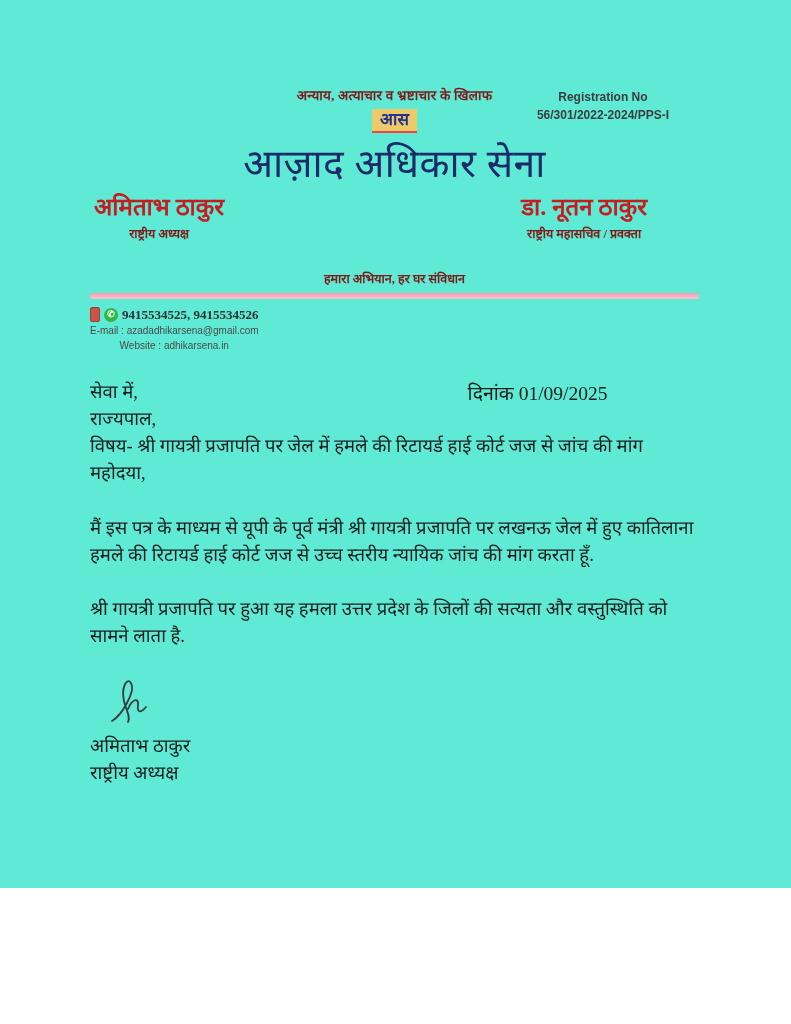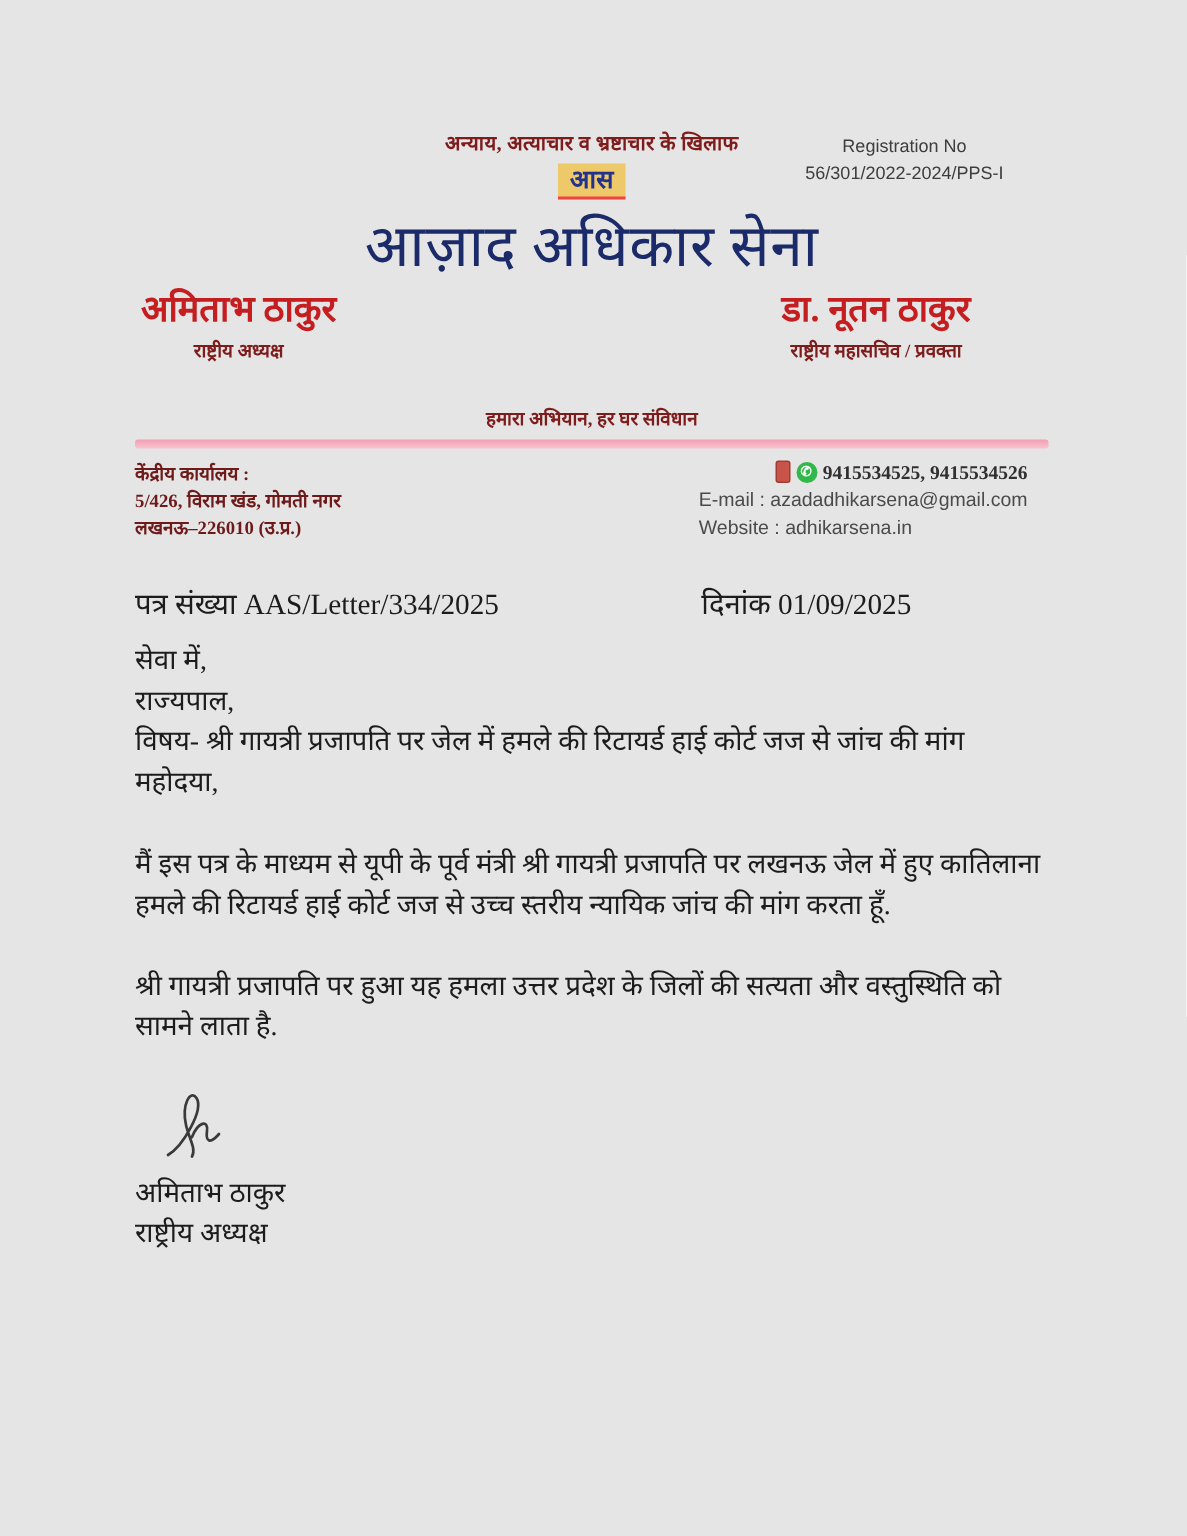--- a/index.html
+++ b/index.html
@@ -1,37 +1,37 @@
 <!DOCTYPE html>
 <html><head>
 <meta charset="utf-8">
 <style>
   html,body{margin:0;padding:0;background:#ffffff;}
   .page{
     position:relative;
-    width:791px;height:1024px;
+    width:791px;height:888px;
     margin:0 auto;
-    background:#e5e5e5;
+    background:#5eead4;
     overflow:hidden;
     font-family:"Liberation Serif", serif;
     color:#1c1c1c;
   }
   .content{position:relative;padding:86px 92px 0 90px;}
 
   
   .header{position:relative;text-align:center;}
   .tagline-top{
     font-family:"Liberation Serif", serif;
     font-size:13.5px;font-weight:bold;color:#7e1b1b;
     letter-spacing:.2px;
   }
   .reg-block{
     position:absolute;top:2px;right:30px;
     font-family:"Liberation Sans", sans-serif;
-    font-size:12px;font-weight:normal;color:#3d3d3d;
+    font-size:12px;font-weight:bold;color:#3d3d3d;
     text-align:center;line-height:1.5;
   }
   .logo-badge{
     display:inline-block;margin-top:5px;
     background:#eec96a;
     color:#22338f;
     font-size:17px;font-weight:bold;
     padding:0 8px 1px 8px;
     border-bottom:2px solid #ef4444;
     line-height:1.25;
@@ -61,22 +61,22 @@
   .contact-row{
     display:flex;justify-content:space-between;
     margin-top:8px;
   }
   .office{
     font-size:12.5px;color:#6e1a1a;line-height:1.45;font-weight:bold;
   }
   .office .office-label{font-weight:bold;}
   .contact-right{
     font-family:"Liberation Sans", sans-serif;
-    font-size:13px;color:#4a4a4a;line-height:1.5;
-    text-align:left;margin-right:14px;
+    font-size:10px;color:#4a4a4a;line-height:1.5;
+    text-align:center;margin-right:14px;
   }
   .phone-line{
     color:#303030;font-size:13px;font-weight:bold;
     display:flex;align-items:center;justify-content:flex-end;gap:4px;
     margin-right:14px;
   }
   .mobile-icon{
     display:inline-block;width:8px;height:13px;
     background:#c9554a;border-radius:2px;border:1px solid #a43c33;
   }
@@ -123,40 +123,34 @@
           <div class="person-name">डा. नूतन ठाकुर</div>
           <div class="person-title">राष्ट्रीय महासचिव / प्रवक्ता</div>
         </div>
       </div>
 
       <div class="slogan">हमारा अभियान, हर घर संविधान</div>
       <div class="divider-bar"></div>
     </div>
 
     <div class="contact-row">
-      <div class="office">
-        <div class="office-label">केंद्रीय कार्यालय :</div>
-        <div>5/426, विराम खंड, गोमती नगर</div>
-        <div>लखनऊ–226010 (उ.प्र.)</div>
-      </div>
       <div>
         <div class="phone-line">
           <span class="mobile-icon"></span>
           <span class="whatsapp-icon">✆</span>
           <span>9415534525, 9415534526</span>
         </div>
         <div class="contact-right">
           <div>E-mail : azadadhikarsena@gmail.com</div>
           <div>Website : adhikarsena.in</div>
         </div>
       </div>
     </div>
 
     <div class="meta-row">
-      <span>पत्र संख्या AAS/Letter/334/2025</span>
       <span class="letter-date">दिनांक 01/09/2025</span>
     </div>
 
     <div class="body-block">
       <div class="addr-line">सेवा में,</div>
       <div class="addr-line">राज्यपाल,</div>
       <div class="subject-line">विषय- श्री गायत्री प्रजापति पर जेल में हमले की रिटायर्ड हाई कोर्ट जज से जांच की मांग</div>
       <div class="greeting">महोदया,</div>
 
       <p>मैं इस पत्र के माध्यम से यूपी के पूर्व मंत्री श्री गायत्री प्रजापति पर लखनऊ जेल में हुए कातिलाना हमले की रिटायर्ड हाई कोर्ट जज से उच्च स्तरीय न्यायिक जांच की मांग करता हूँ.</p>

